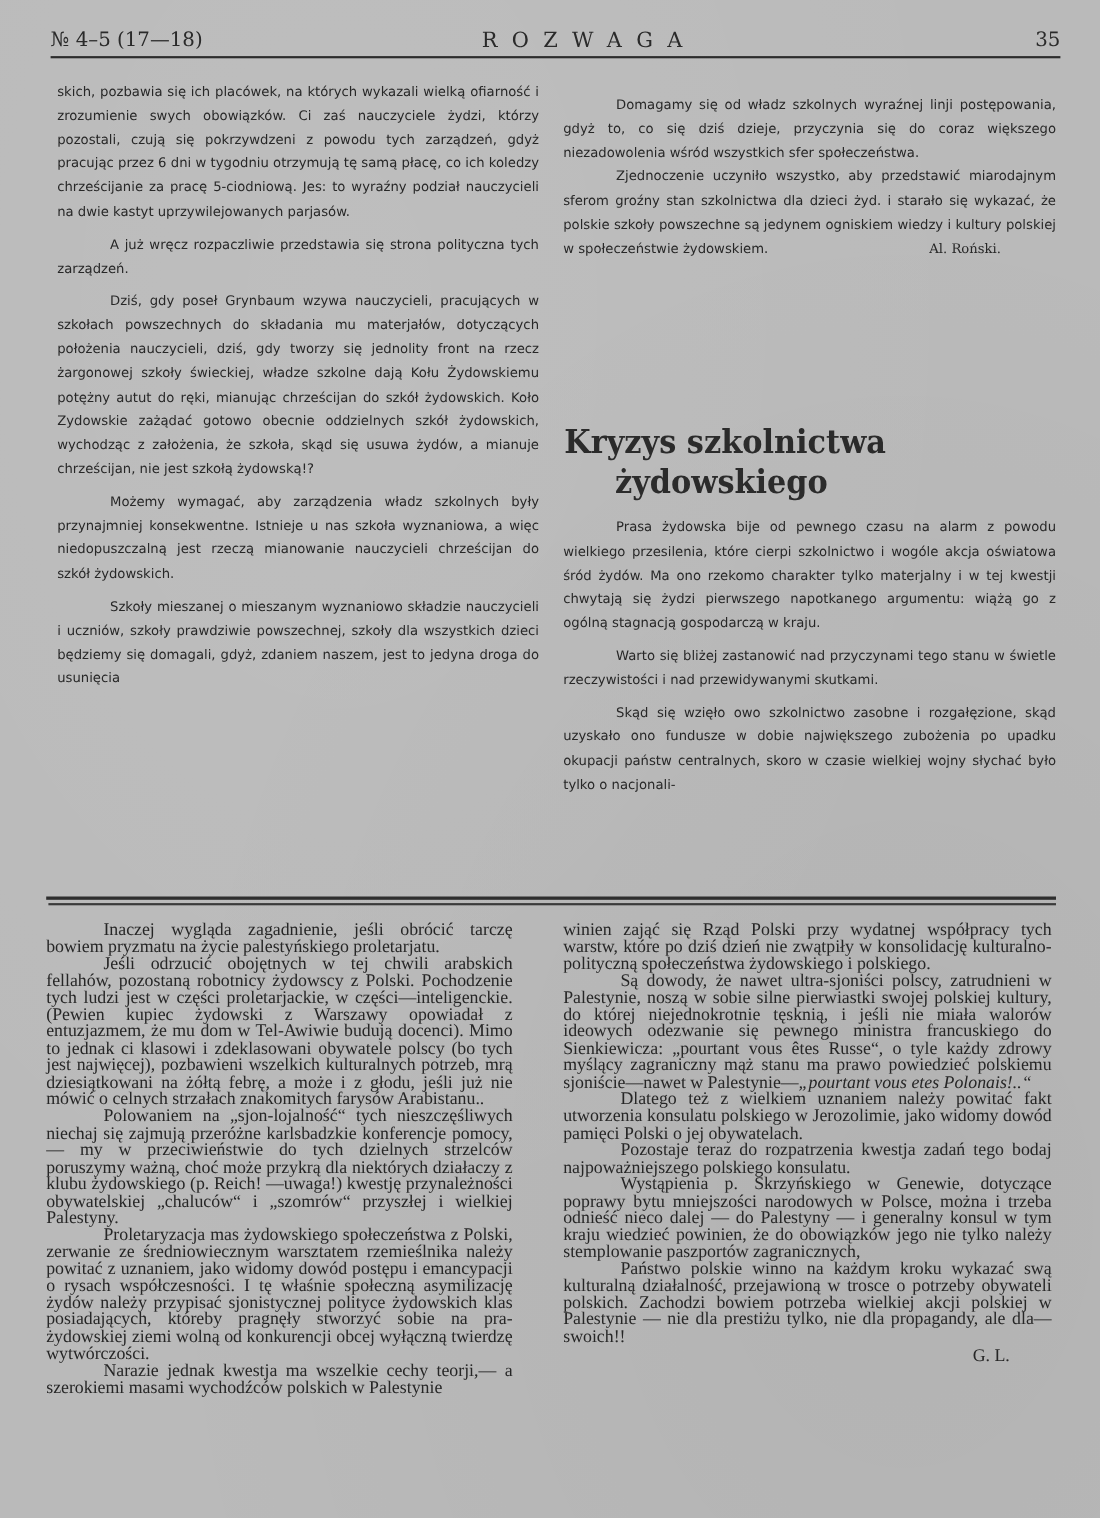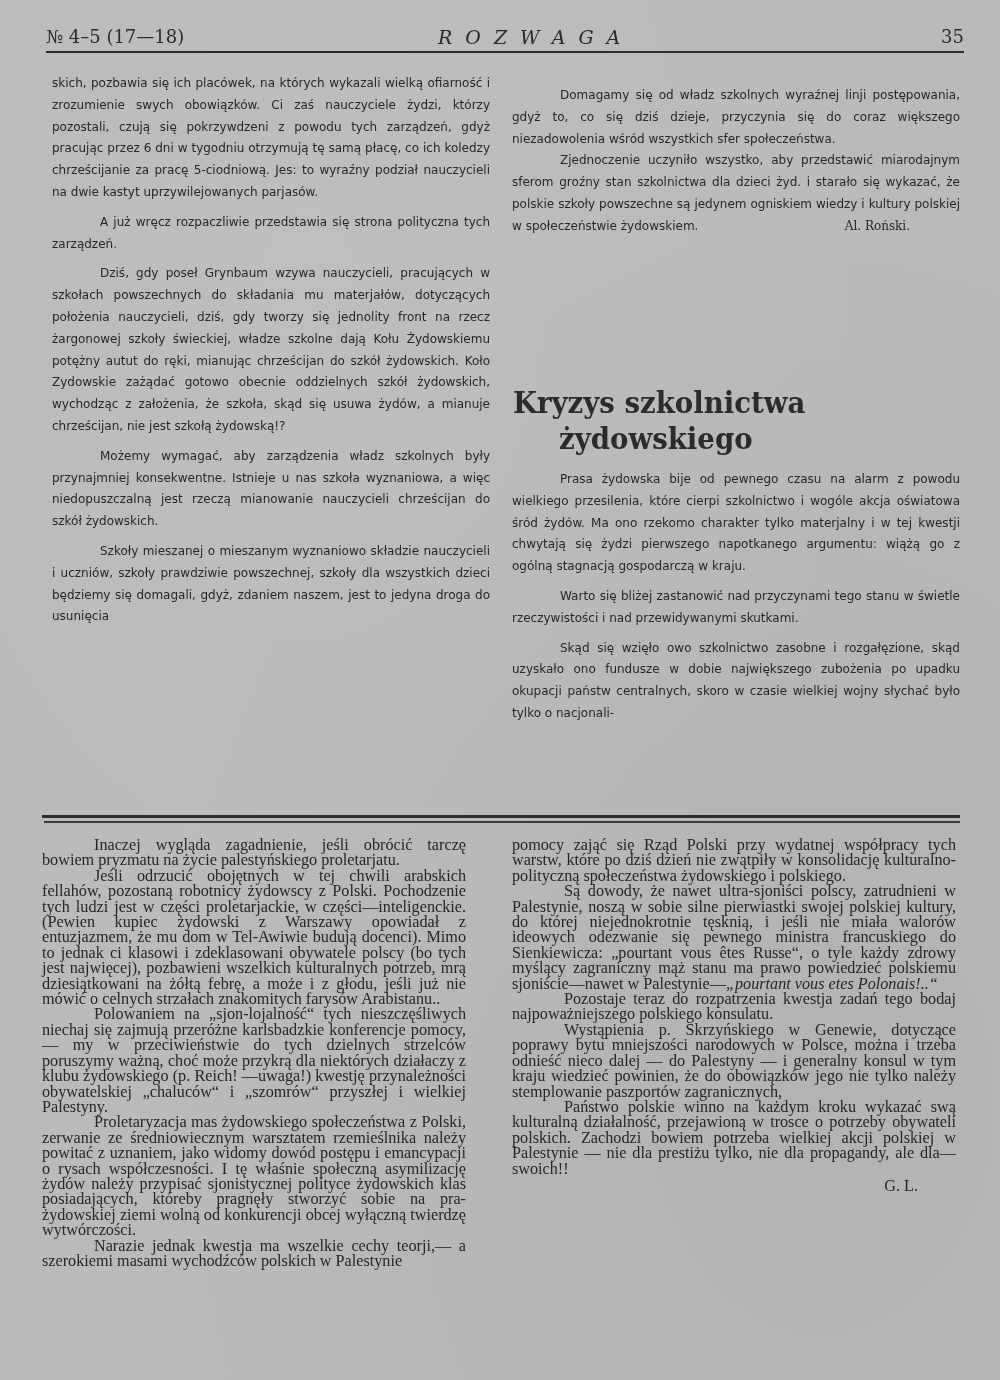--- a/index.html
+++ b/index.html
@@ -15,21 +15,21 @@
       radial-gradient(ellipse at 30% 20%, rgba(255,255,255,0.06), transparent 60%),
       radial-gradient(ellipse at 80% 80%, rgba(0,0,0,0.04), transparent 60%),
       #bababa;
     padding-left: 28px;
   }
   .header {
     position: absolute; left: 46px; top: 18px; width: 918px; height: 34px;
     font-family: "DejaVu Serif", serif; color: #2a2a2a;
   }
   .header .issue { position: absolute; left: 0; top: 8px; font-size: 18px; letter-spacing: 0; }
-  .header .title { position: absolute; left: 392px; top: 8px; font-size: 19px; letter-spacing: 13px; font-style: italic; }
+  .header .title { position: absolute; left: 392px; top: 8px; font-size: 19px; letter-spacing: 13px; }
   .header .pageno { position: absolute; right: 0; top: 8px; font-size: 18px; }
   .header .rule { position: absolute; left: 0; right: 0; top: 33px; height: 2px; background: #2c2c2c; }
 
   .col {
     position: absolute; font-family: "DejaVu Sans", sans-serif; font-size: 12px;
     line-height: 21.8px; text-align: justify; color: #272727;
   }
   .col p { margin: 0; text-indent: 0; }
   .col p.ind { text-indent: 48px; }
   .col p.gap { margin-top: 8px; }
@@ -104,21 +104,22 @@
 
   <div class="small small-l">
     <p class="ind">Inaczej wygląda zagadnienie, jeśli obrócić tarczę bowiem pryzmatu na życie palestyńskiego proletarjatu.</p>
     <p class="ind">Jeśli odrzucić obojętnych w tej chwili arabskich fellahów, pozostaną robotnicy żydowscy z Polski. Pochodzenie tych ludzi jest w części proletarjackie, w części—inteligenckie. (Pewien kupiec żydowski z Warszawy opowiadał z entuzjazmem, że mu dom w Tel-Awiwie budują docenci). Mimo to jednak ci klasowi i zdeklasowani obywatele polscy (bo tych jest najwięcej), pozbawieni wszelkich kulturalnych potrzeb, mrą dziesiątkowani na żółtą febrę, a może i z głodu, jeśli już nie mówić o celnych strzałach znakomitych farysów Arabistanu..</p>
     <p class="ind">Polowaniem na „sjon-lojalność“ tych nieszczęśliwych niechaj się zajmują przeróżne karlsbadzkie konferencje pomocy, — my w przeciwieństwie do tych dzielnych strzelców poruszymy ważną, choć może przykrą dla niektórych działaczy z klubu żydowskiego (p. Reich! —uwaga!) kwestję przynależności obywatelskiej „chaluców“ i „szomrów“ przyszłej i wielkiej Palestyny.</p>
     <p class="ind">Proletaryzacja mas żydowskiego społeczeństwa z Polski, zerwanie ze średniowiecznym warsztatem rzemieślnika należy powitać z uznaniem, jako widomy dowód postępu i emancypacji o rysach współczesności. I tę właśnie społeczną asymilizację żydów należy przypisać sjonistycznej polityce żydowskich klas posiadających, któreby pragnęły stworzyć sobie na pra-żydowskiej ziemi wolną od konkurencji obcej wyłączną twierdzę wytwórczości.</p>
     <p class="ind">Narazie jednak kwestja ma wszelkie cechy teorji,— a szerokiemi masami wychodźców polskich w Palestynie</p>
   </div>
 
   <div class="small small-r">
-    <p>pomocy zająć się Rząd Polski przy wydatnej współpracy tych warstw, które po dziś dzień nie zwątpiły w konsolidację kulturalno-polityczną społeczeństwa żydowskiego i polskiego.</p>
+    <p>winien zająć się Rząd Polski przy wydatnej współpracy tych warstw, które po dziś dzień nie zwątpiły w konsolidację kulturalno-polityczną społeczeństwa żydowskiego i polskiego.</p>
     <p class="ind"><span>Są dowody, że nawet ultra-sjoniści polscy, zatrudnieni w Palestynie, noszą w sobie silne pierwiastki swojej polskiej kultury, do której niejednokrotnie tęsknią, i jeśli nie miała walorów ideowych odezwanie się pewnego ministra francuskiego do Sienkiewicza: „pourtant vous êtes Russe“, o tyle każdy zdrowy myślący zagraniczny mąż stanu ma prawo powiedzieć polskiemu sjoniście—nawet w Palestynie—</span><span class="it">„pourtant vous etes Polonais!..“</span></p>
+    <p class="ind">Dlatego też z wielkiem uznaniem należy powitać fakt utworzenia konsulatu polskiego w Jerozolimie, jako widomy dowód pamięci Polski o jej obywatelach.</p>
     <p class="ind">Pozostaje teraz do rozpatrzenia kwestja zadań tego bodaj najpoważniejszego polskiego konsulatu.</p>
     <p class="ind">Wystąpienia p. Skrzyńskiego w Genewie, dotyczące poprawy bytu mniejszości narodowych w Polsce, można i trzeba odnieść nieco dalej — do Palestyny — i generalny konsul w tym kraju wiedzieć powinien, że do obowiązków jego nie tylko należy stemplowanie paszportów zagranicznych,</p>
     <p class="ind">Państwo polskie winno na każdym kroku wykazać swą kulturalną działalność, przejawioną w trosce o potrzeby obywateli polskich. Zachodzi bowiem potrzeba wielkiej akcji polskiej w Palestynie — nie dla prestiżu tylko, nie dla propagandy, ale dla—swoich!!</p>
     <p class="sig">G. L.</p>
   </div>
 
 </div>
 
 </body></html>

